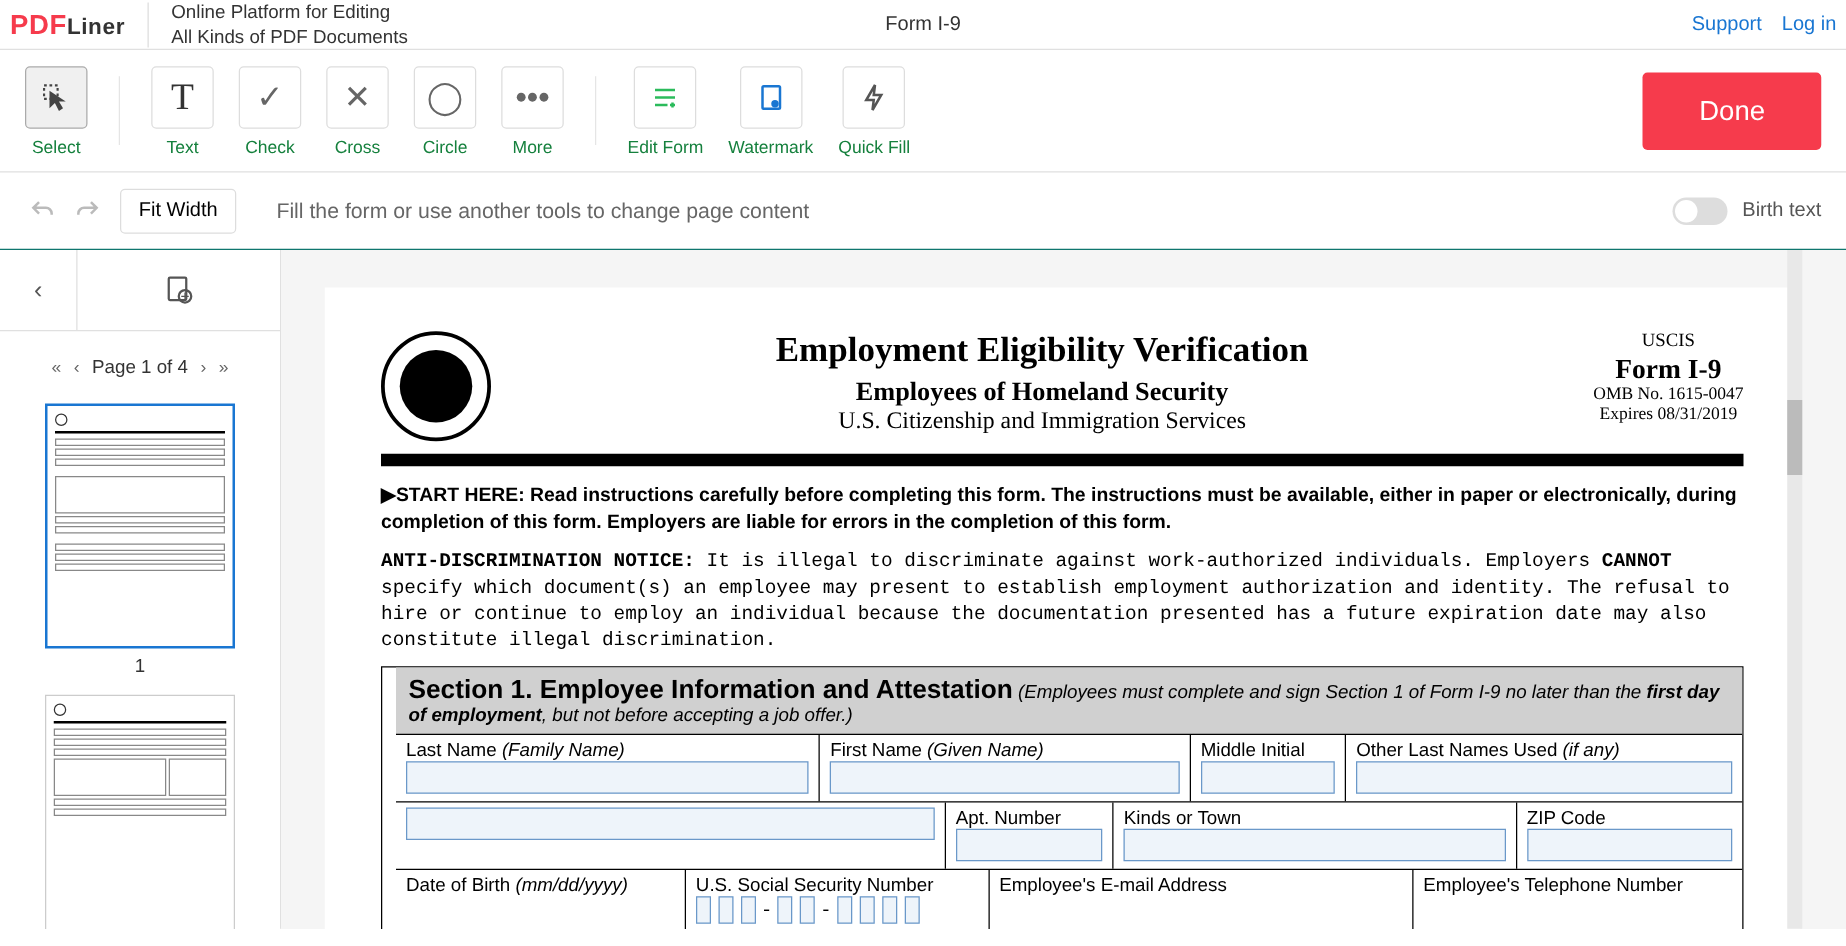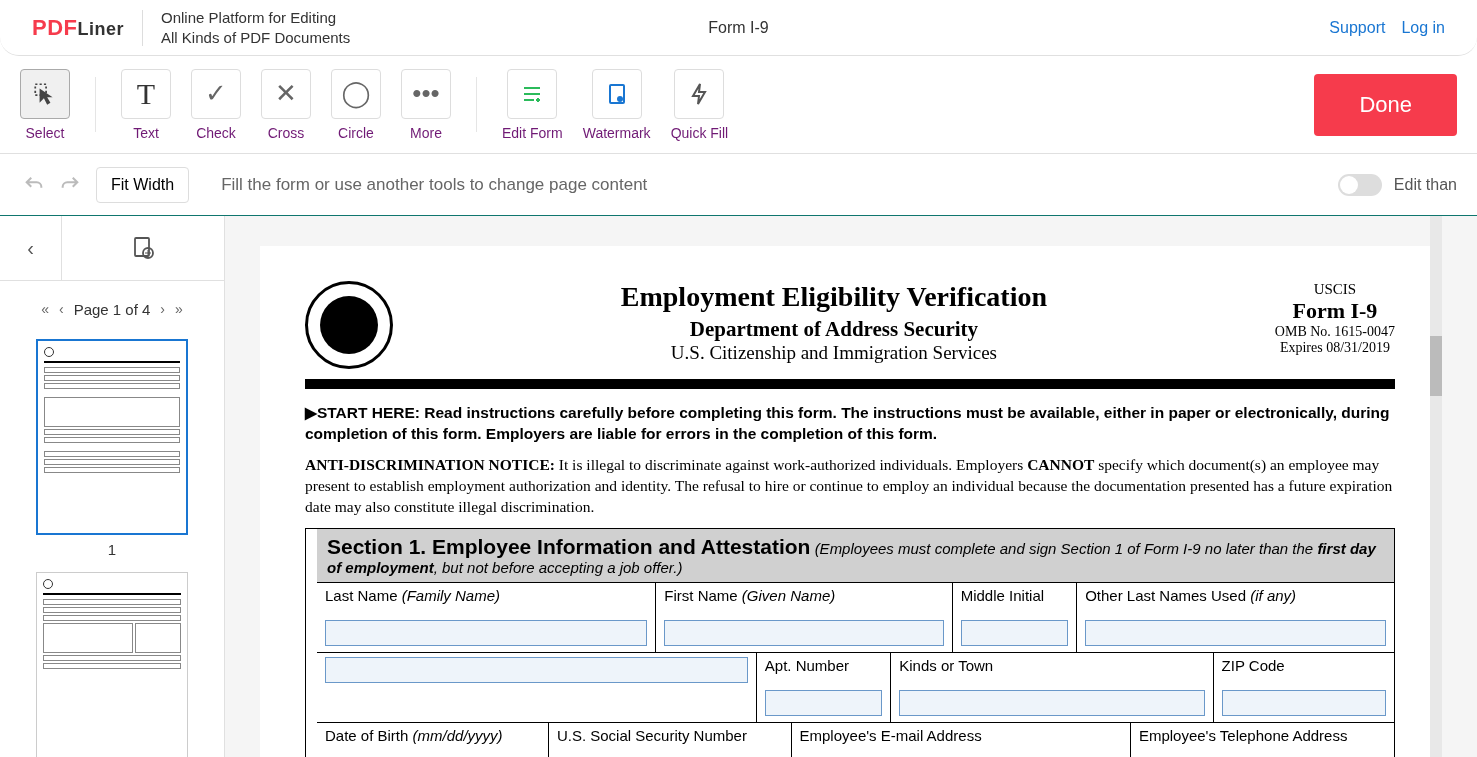--- a/index.html
+++ b/index.html
@@ -1,34 +1,34 @@
 <!DOCTYPE html>
 <html><head>
 <meta charset="utf-8">
 <style>
 * { box-sizing: border-box; margin: 0; padding: 0; }
 body { font-family: Arial, sans-serif; background: #fff; width: 1477px; height: 757px; overflow: hidden; position: relative; }
 
 
-.header { height: 56px; border-bottom: 1px solid #e0e0e0; display: flex; align-items: center; padding: 0 32px; border-radius: 19px; }
+.header { height: 40px; border-bottom: 1px solid #e0e0e0; display: flex; align-items: center; padding: 0 8px; }
 .logo { font-size: 22px; font-weight: bold; letter-spacing: 0.5px; }
 .logo-pdf { color: #f63b4c; }
 .logo-liner { color: #333; font-size: 18px; font-weight: 600; }
 .logo-divider { width: 1px; height: 36px; background: #ddd; margin: 0 18px; }
 .tagline { font-size: 15px; color: #333; line-height: 1.3; }
 .doc-title { position: absolute; left: 50%; transform: translateX(-50%); font-size: 16px; color: #333; }
 .header-right { margin-left: auto; display: flex; gap: 16px; }
 .header-link { color: #1976d2; font-size: 16px; text-decoration: none; }
 
 
 .toolbar { height: 98px; border-bottom: 1px solid #e0e0e0; display: flex; align-items: center; padding: 0 20px; gap: 20px; }
 .tool-item { display: flex; flex-direction: column; align-items: center; gap: 6px; cursor: pointer; }
 .tool-icon-box { width: 50px; height: 50px; border: 1px solid #ddd; border-radius: 4px; display: flex; align-items: center; justify-content: center; font-size: 26px; color: #666; }
 .tool-icon-box.active { background: #f0f0f0; border-color: #aaa; }
-.tool-label { font-size: 14px; color: #701a75; }
+.tool-label { font-size: 14px; color: #15803d; }
 .tool-divider { width: 1px; height: 55px; background: #e5e5e5; margin: 0 5px; }
 .done-btn { margin-left: auto; background: #f63b4c; color: #fff; padding: 18px 45px; font-size: 22px; border: none; border-radius: 4px; cursor: pointer; }
 
 
 .subtoolbar { height: 62px; border-bottom: 1px solid #0f766e; display: flex; align-items: center; padding: 0 20px; gap: 12px; }
 .undo-redo { display: flex; gap: 8px; }
 .undo-btn { width: 28px; height: 28px; display: flex; align-items: center; justify-content: center; color: #bbb; cursor: pointer; }
 .fit-width { border: 1px solid #ddd; padding: 8px 14px; border-radius: 4px; font-size: 16px; cursor: pointer; }
 .hint-text { margin-left: 20px; font-size: 17px; color: #666; }
 .edit-toggle { margin-left: auto; display: flex; align-items: center; gap: 12px; }
@@ -64,27 +64,27 @@
 .page-title-block { text-align: center; flex: 1; }
 .pt-main { font-size: 28px; font-weight: bold; margin-bottom: 4px; }
 .pt-sub1 { font-size: 21px; font-weight: bold; }
 .pt-sub2 { font-size: 19px; }
 .uscis-block { text-align: center; font-size: 14px; }
 .uscis-main { font-size: 15px; font-weight: normal; }
 .uscis-form { font-size: 22px; font-weight: bold; }
 .hr-thick { height: 10px; background: #000; margin: 10px 0 14px; }
 .start-here { font-size: 15.5px; line-height: 1.35; margin-bottom: 10px; font-family: Liberation Sans, sans-serif; }
 .start-here b { font-weight: bold; }
-.anti { font-size: 15.5px; line-height: 1.35; margin-bottom: 10px; font-family: Liberation Serif, serif; }
+.anti { font-size: 15.5px; line-height: 1.35; margin-bottom: 10px; font-family: Liberation Mono, monospace; }
 .section1 { border: 1px solid #000; padding-left: 11px; }
 .section1-head { background: #d0d0d0; padding: 6px 10px; border-bottom: 1px solid #000; font-family: Arial, sans-serif; font-size: 15px; }
 .section1-head .stitle { font-size: 21px; font-weight: bold; }
 .section1-head .shint { font-style: italic; }
 .form-row { display: flex; border-bottom: 1px solid #000; }
-.form-cell { border-right: 1px solid #000; padding: 4px 8px 6px; display: flex; flex-direction: column; gap: 16px; }
+.form-cell { border-right: 1px solid #000; padding: 4px 8px 6px; display: flex; flex-direction: column; gap: 0; }
 .form-cell:last-child { border-right: none; }
 .cell-label { font-size: 15px; font-family: Arial, sans-serif; }
 .cell-label i { font-style: italic; }
 .cell-input { height: 26px; border: 1px solid #6a98c9; background: #eef4fa; }
 .ssn-group { display: flex; gap: 6px; align-items: center; }
 .ssn-box { width: 12px; height: 22px; border: 1px solid #6a98c9; background: #eef4fa; }
 </style>
 </head>
 <body>
 
@@ -177,21 +177,21 @@
     <div class="undo-btn">
         <svg width="22" height="22" viewBox="0 0 24 24" fill="none" stroke="#bbb" stroke-width="2.2">
           <path d="M15 14 L20 9 L15 4 M20 9 H9 a5 5 0 0 0 -5 5 v1"></path>
         </svg>
       </div>
   </div>
   <div class="fit-width">Fit Width</div>
   <div class="hint-text">Fill the form or use another tools to change page content</div>
   <div class="edit-toggle">
     <div class="toggle"></div>
-    <span class="edit-label">Edit than</span>
+    <span class="edit-label">Birth text</span>
   </div>
 </div>
 
 <div class="main">
 
   <div class="sidebar">
     <div class="sidebar-top">
       <div class="collapse-btn">‹</div>
       <div class="settings-btn">
           <svg width="24" height="24" viewBox="0 0 24 24" fill="none" stroke="#555" stroke-width="1.8">
@@ -255,21 +255,21 @@
     <div class="scrollbar-v">
         <div class="scrollbar-thumb-v"></div>
       </div>
     <div class="page">
       <div class="page-header">
         <div class="seal">
             <div class="seal-inner"></div>
           </div>
         <div class="page-title-block">
           <div class="pt-main">Employment Eligibility Verification</div>
-          <div class="pt-sub1">Department of Address Security</div>
+          <div class="pt-sub1">Employees of Homeland Security</div>
           <div class="pt-sub2">U.S. Citizenship and Immigration Services</div>
         </div>
         <div class="uscis-block">
           <div class="uscis-main">USCIS</div>
           <div class="uscis-form">Form I-9</div>
           <div>OMB No. 1615-0047</div>
           <div>Expires 08/31/2019</div>
         </div>
       </div>
       <div class="hr-thick"></div>
@@ -343,20 +343,20 @@
               <div class="ssn-box"></div>
                 <div class="ssn-box"></div>
                 <div class="ssn-box"></div>
                 <div class="ssn-box"></div>
             </div>
           </div>
           <div class="form-cell" style="flex:3">
             <span class="cell-label">Employee's E-mail Address</span>
           </div>
           <div class="form-cell" style="flex:2.3">
-            <span class="cell-label">Employee's Telephone Address</span>
+            <span class="cell-label">Employee's Telephone Number</span>
           </div>
         </div>
 
       </div>
     </div>
   </div>
 </div>
 
 </body></html>

